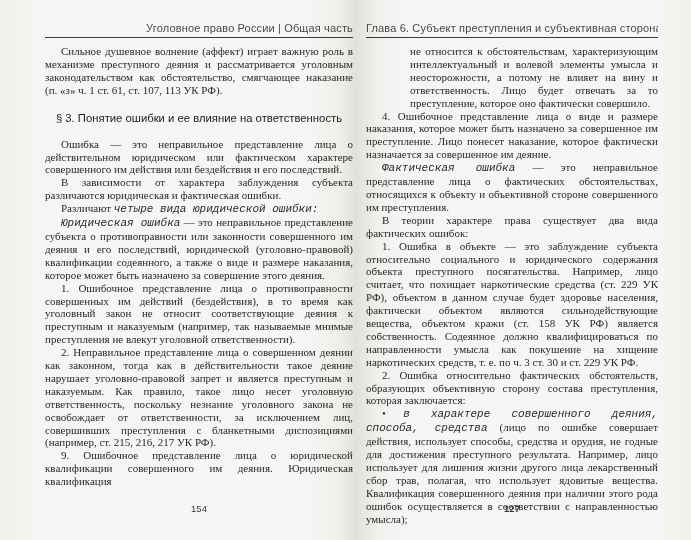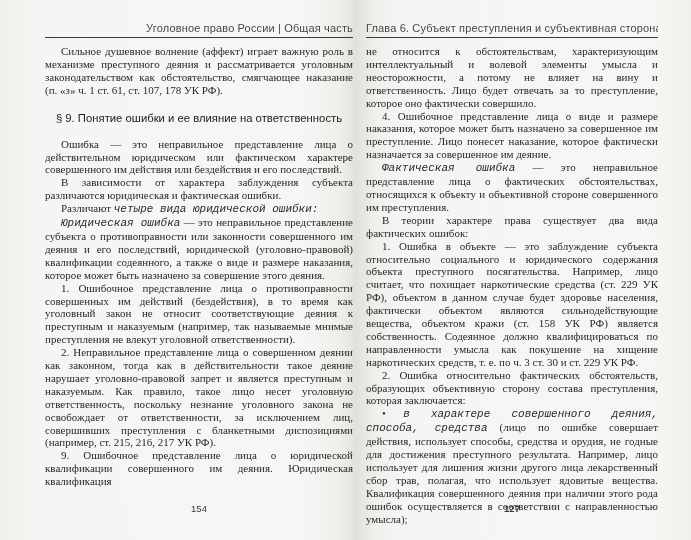--- a/index.html
+++ b/index.html
@@ -31,21 +31,21 @@
   .page-left  .pagehead { text-align:right; }
   .page-right .pagehead { text-align:center; }
 
   .pagebody {
     position:absolute; top:45px; left:0; right:0;
     font-size:11px; line-height:12.9px;
     text-align:justify; hyphens:auto; overflow-wrap:break-word;
   }
   .pagebody p { margin:0; }
   p.indent { text-indent:16px; }
-  p.flush  { text-indent:0; }
+  p.flush  { text-indent:0;margin-left:44px; }
   p.heading {
     font-family:"Liberation Sans", sans-serif;
     font-weight:bold; font-size:11.3px; line-height:13px;
     text-align:center; text-indent:0;
     margin:15px 0 13px 0; color:#222120;
   }
   .seg-n { font-style:normal; font-weight:normal; }
   .seg-b { font-weight:normal; }
   .seg-i { font-style:italic;font-family:Liberation Mono, monospace; }
 
@@ -60,22 +60,22 @@
 </head>
 <body>
 
 <div class="spine-shadow"></div>
 
 <div class="spread">
 
   <div class="page page-left">
     <div class="pagehead">Уголовное право России | Общая часть</div>
     <div class="pagebody">
-        <p class="indent"><span class="seg-n">Сильное душевное волнение (аффект) играет важную роль в механизме преступного деяния и рассматривается уголовным законодательством как обстоятельство, смягчающее наказание (п. «з» ч. 1 ст. 61, ст. 107, 178 УК РФ).</span></p>
-        <p class="heading"><span class="seg-n">§ 9. Понятие ошибки и ее влияние на ответственность</span></p>
+        <p class="indent"><span class="seg-n">Сильное душевное волнение (аффект) играет важную роль в механизме преступного деяния и рассматривается уголовным законодательством как обстоятельство, смягчающее наказание (п. «з» ч. 1 ст. 61, ст. 107, 113 УК РФ).</span></p>
+        <p class="heading"><span class="seg-n">§ 3. Понятие ошибки и ее влияние на ответственность</span></p>
         <p class="indent"><span class="seg-b">Ошибка</span><span class="seg-n"> — это неправильное представление лица о действительном юридическом или фактическом характере совершенного им действия или бездействия и его последствий.</span></p>
         <p class="indent"><span class="seg-n">В зависимости от характера заблуждения субъекта различаются юридическая и фактическая ошибки.</span></p>
         <p class="indent"><span class="seg-n">Различают </span><span class="seg-i">четыре вида юридической ошибки:</span></p>
         <p class="indent"><span class="seg-i">Юридическая ошибка</span><span class="seg-n"> — это неправильное представление субъекта о противоправности или законности совершенного им деяния и его последствий, юридической (уголовно-правовой) квалификации содеянного, а также о виде и размере наказания, которое может быть назначено за совершение этого деяния.</span></p>
         <p class="indent"><span class="seg-n">1. Ошибочное представление лица о противоправности совершенных им действий (бездействия), в то время как уголовный закон не относит соответствующие деяния к преступным и наказуемым (например, так называемые мнимые преступления не влекут уголовной ответственности).</span></p>
         <p class="indent"><span class="seg-n">2. Неправильное представление лица о совершенном деянии как законном, тогда как в действительности такое деяние нарушает уголовно-правовой запрет и является преступным и наказуемым. Как правило, такое лицо несет уголовную ответственность, поскольку незнание уголовного закона не освобождает от ответственности, за исключением лиц, совершивших преступления с бланкетными диспозициями (например, ст. 215, 216, 217 УК РФ).</span></p>
         <p class="indent"><span class="seg-n">9. Ошибочное представление лица о юридической квалификации совершенного им деяния. Юридическая квалификация</span></p>
       </div>
     <div class="pagenum">154</div>
   </div>

